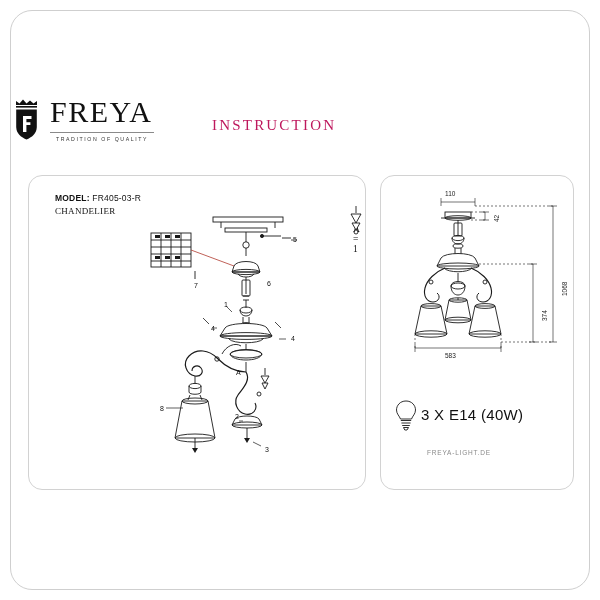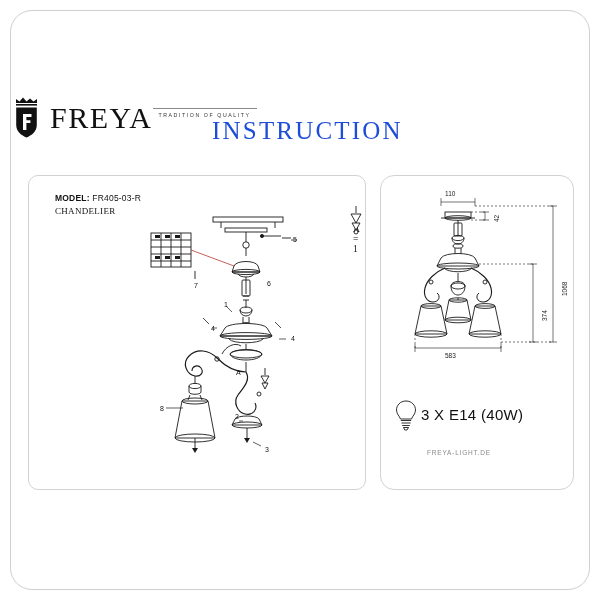--- a/index.html
+++ b/index.html
@@ -56,21 +56,21 @@
   .crest {
     width: 30px;
     height: 44px;
     position: relative;
     margin-right: 8px;
   }
   .crest svg { display: block; }
 
   .brand-block {
     display: flex;
-    flex-direction: row;
+    flex-direction: column;
     justify-content: center;
     padding-top: 2px;
   }
   .brand-name {
     font-family: "Liberation Serif", serif;
     font-size: 30px;
     letter-spacing: 1.5px;
     line-height: 1;
     color: #111;
   }
@@ -84,39 +84,38 @@
     padding-top: 3px;
     text-align: center;
     width: 104px;
   }
 
   .instruction-title {
     position: absolute;
     left: 212px;
     top: 22px;
     font-family: "Liberation Serif", serif;
-    font-size: 25px;
+    font-size: 15px;
     letter-spacing: 2.2px;
-    color: #1d4ed8;
+    color: #be185d;
   }
 
   
   .panel {
     position: absolute;
     border: 1px solid #d2d2d2;
     border-radius: 14px;
     box-sizing: border-box;
     background: #fff;
   }
   .panel-left {
     left: 28px;
     top: 175px;
     width: 338px;
     height: 315px;
-    border-radius: 10px;
   }
   .panel-right {
     left: 380px;
     top: 175px;
     width: 194px;
     height: 315px;
   }
 
   
   .model-line {

